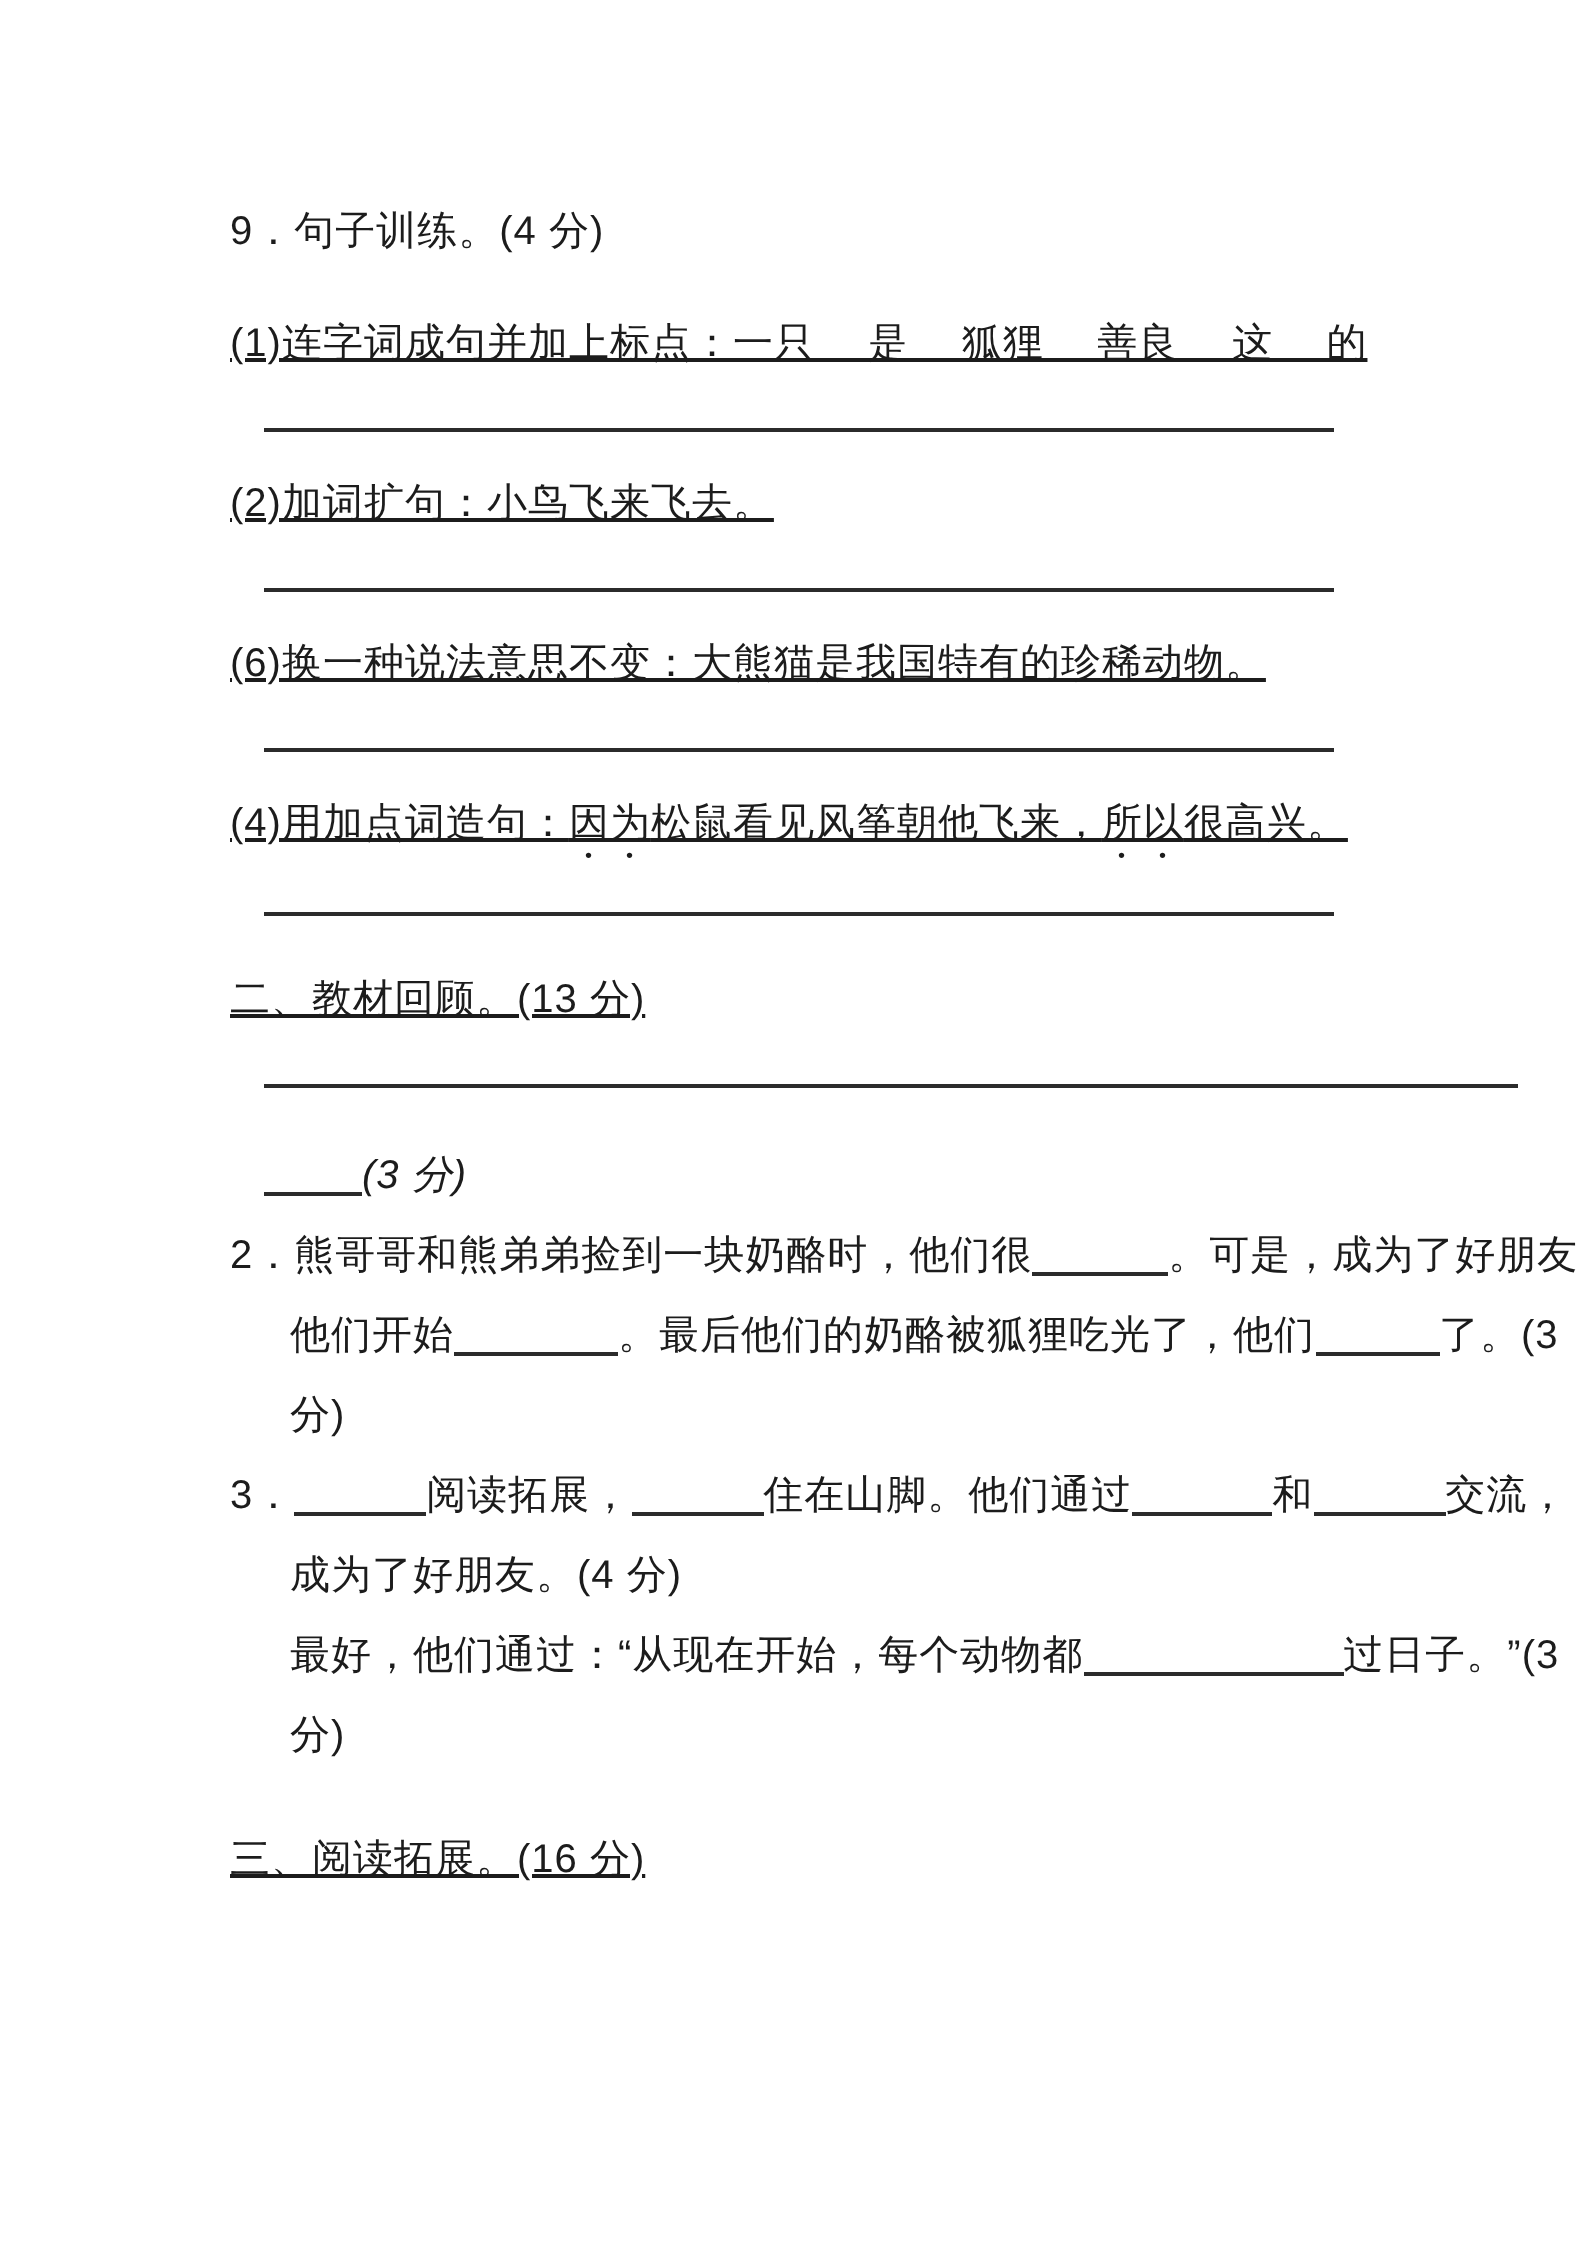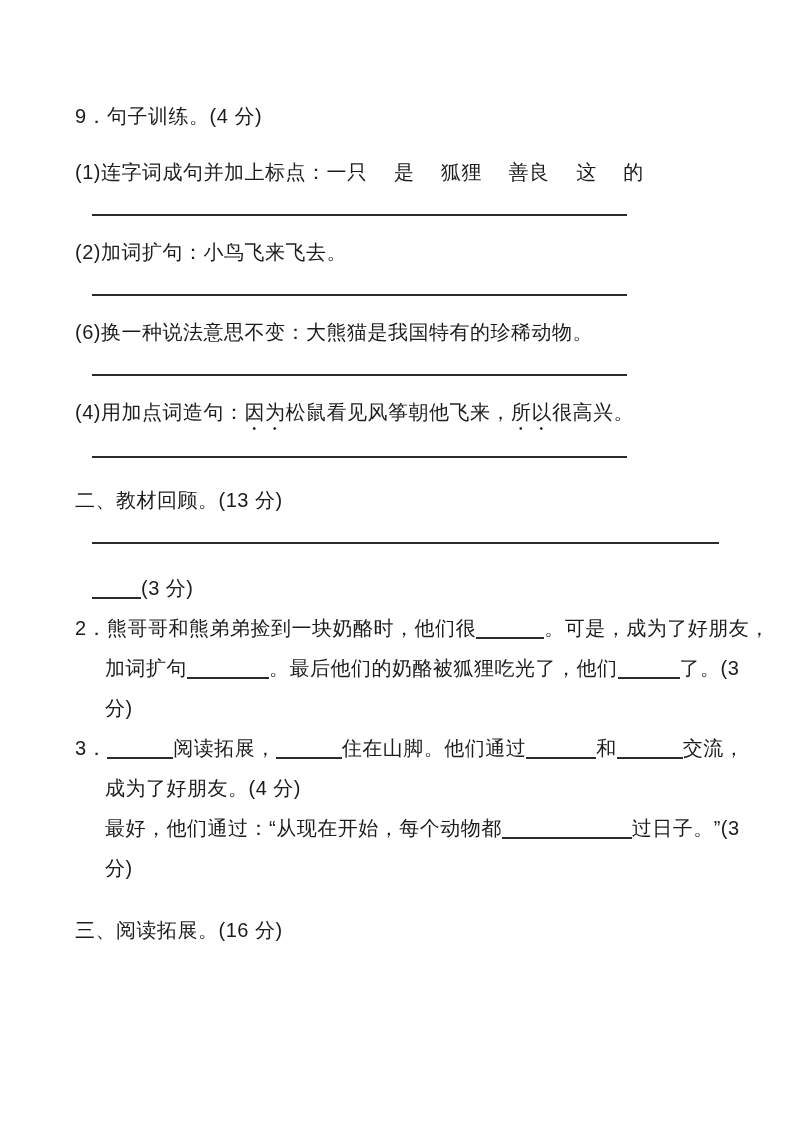--- a/index.html
+++ b/index.html
@@ -16,24 +16,25 @@
     padding: 96px 36px 0 75px;
     font-family: "Liberation Sans", "DejaVu Sans", sans-serif;
     color: #1c1c1c;
     overflow: hidden;
   }
   .line {
     font-size: 20px;
     line-height: 40px;
     white-space: nowrap;
     letter-spacing: 0.5px;
+    margin-left: 40px;
   }
-  .kind-sub      { margin-top: 16px; }
-  .kind-section  { margin-top: 22px; }
-  .kind-score-row{ margin-top: 24px; padding-left: 17px; }
+  .kind-sub      { margin-top: 16px; text-decoration: underline; }
+  .kind-section  { margin-top: 22px; text-decoration: underline; }
+  .kind-score-row{ margin-top: 24px; padding-left: 17px; font-style: italic; }
   .kind-cont     { padding-left: 30px; }
   .kind-underline{ height: 24px; padding-left: 17px; line-height: 24px; }
   .rule {
     display: inline-block;
     height: 22px;
     border-bottom: 2px solid #2b2b2b;
   }
   .blank {
     display: inline-block;
     height: 20px;
@@ -58,21 +59,21 @@
       <div class="line kind-sub"><span class="txt">(2)加词扩句：小鸟飞来飞去。</span></div>
       <div class="line kind-underline"><span class="rule" style="width: 535px;"></span></div>
       <div class="line kind-sub"><span class="txt">(6)换一种说法意思不变：大熊猫是我国特有的珍稀动物。</span></div>
       <div class="line kind-underline"><span class="rule" style="width: 535px;"></span></div>
       <div class="line kind-sub"><span class="txt">(4)用加点词造句：</span><span class="dotted">因为</span><span class="txt">松鼠看见风筝朝他飞来，</span><span class="dotted">所以</span><span class="txt">很高兴。</span></div>
       <div class="line kind-underline"><span class="rule" style="width: 535px;"></span></div>
       <div class="line kind-section"><span class="txt">二、教材回顾。(13 分)</span></div>
       <div class="line kind-underline"><span class="rule" style="width: 627px;"></span></div>
       <div class="line kind-score-row"><span class="blank" style="width: 49px;"></span><span class="txt">(3 分)</span></div>
       <div class="line kind-question"><span class="txt">2．熊哥哥和熊弟弟捡到一块奶酪时，他们很</span><span class="blank" style="width: 68px;"></span><span class="txt">。可是，成为了好朋友，</span></div>
-      <div class="line kind-cont"><span class="txt">加词扩句</span><span class="blank" style="width: 82px;"></span><span class="txt">。最后他们的奶酪被狐狸吃光了，他们</span><span class="blank" style="width: 62px;"></span><span class="txt">了。(3</span></div>
+      <div class="line kind-cont"><span class="txt">他们开始</span><span class="blank" style="width: 82px;"></span><span class="txt">。最后他们的奶酪被狐狸吃光了，他们</span><span class="blank" style="width: 62px;"></span><span class="txt">了。(3</span></div>
       <div class="line kind-cont"><span class="txt">分)</span></div>
       <div class="line kind-question"><span class="txt">3．</span><span class="blank" style="width: 66px;"></span><span class="txt">阅读拓展，</span><span class="blank" style="width: 66px;"></span><span class="txt">住在山脚。他们通过</span><span class="blank" style="width: 70px;"></span><span class="txt">和</span><span class="blank" style="width: 66px;"></span><span class="txt">交流，</span></div>
       <div class="line kind-cont"><span class="txt">成为了好朋友。(4 分)</span></div>
       <div class="line kind-cont"><span class="txt">最好，他们通过：“从现在开始，每个动物都</span><span class="blank" style="width: 130px;"></span><span class="txt">过日子。”(3</span></div>
       <div class="line kind-cont"><span class="txt">分)</span></div>
       <div class="line kind-section"><span class="txt">三、阅读拓展。(16 分)</span></div>
     </div>
 </div>
 
 </body></html>

